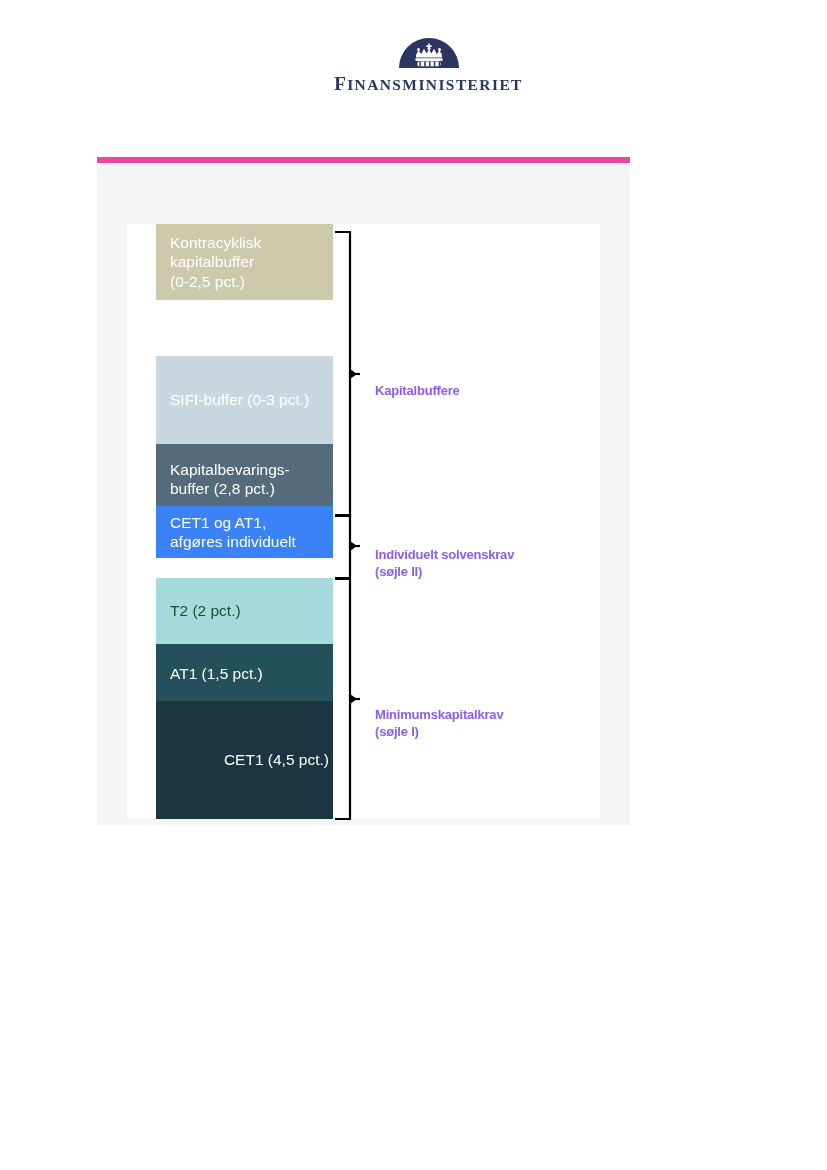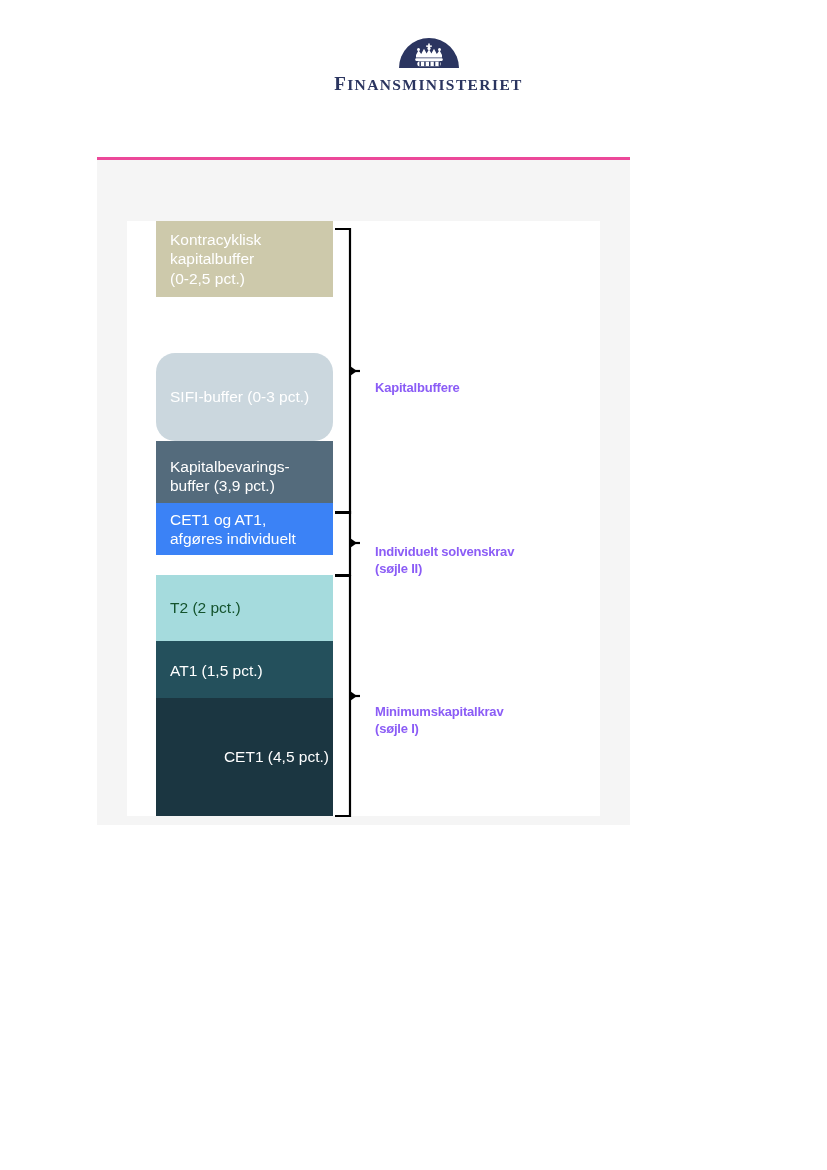--- a/index.html
+++ b/index.html
@@ -44,21 +44,21 @@
   }
 
   
   #figure-panel {
     position: absolute;
     left: 97px;
     top: 157px;
     width: 533px;
     height: 668px;
     background: #f5f5f5;
-    border-top: 3px solid #ec4899;
+    border-top: 6px solid #ec4899;
     box-sizing: border-box;
   }
   #plot-area {
     position: absolute;
     left: 30px;
     top: 61px;
     width: 473px;
     height: 595px;
     background: #ffffff;
   }
@@ -128,26 +128,26 @@
 
 <div id="figure-panel">
   <div id="plot-area">
 
     <div id="stacked-bar">
       <div class="bar-segment" style="top: 0px; height: 76px; background: rgb(205, 201, 171); color: rgb(255, 255, 255);">
         <span>Kontracyklisk
 kapitalbuffer
 (0-2,5 pct.)</span>
       </div>
-      <div class="bar-segment" style="top: 132px; height: 88px; background: rgb(203, 215, 222); color: rgb(255, 255, 255); border-radius: 19px;">
+      <div class="bar-segment" style="top: 132px; height: 88px; background: rgb(203, 215, 222); color: rgb(255, 255, 255);">
         <span>SIFI-buffer  (0-3 pct.)</span>
       </div>
       <div class="bar-segment" style="top: 220px; height: 70px; background: rgb(84, 107, 124); color: rgb(255, 255, 255);">
         <span>Kapitalbevarings-
-buffer (3,9 pct.)</span>
+buffer (2,8 pct.)</span>
       </div>
       <div class="bar-segment" style="top: 282px; height: 52px; background: #3b82f6; color: rgb(255, 255, 255);">
         <span>CET1 og AT1,
 afgøres individuelt</span>
       </div>
       <div class="bar-segment" style="top: 354px; height: 66px; background: rgb(165, 219, 221); color: #14532d;">
         <span>T2 (2 pct.)</span>
       </div>
       <div class="bar-segment" style="top: 420px; height: 60px; background: rgb(36, 80, 92); color: rgb(255, 255, 255);">
         <span>AT1 (1,5 pct.)</span>

